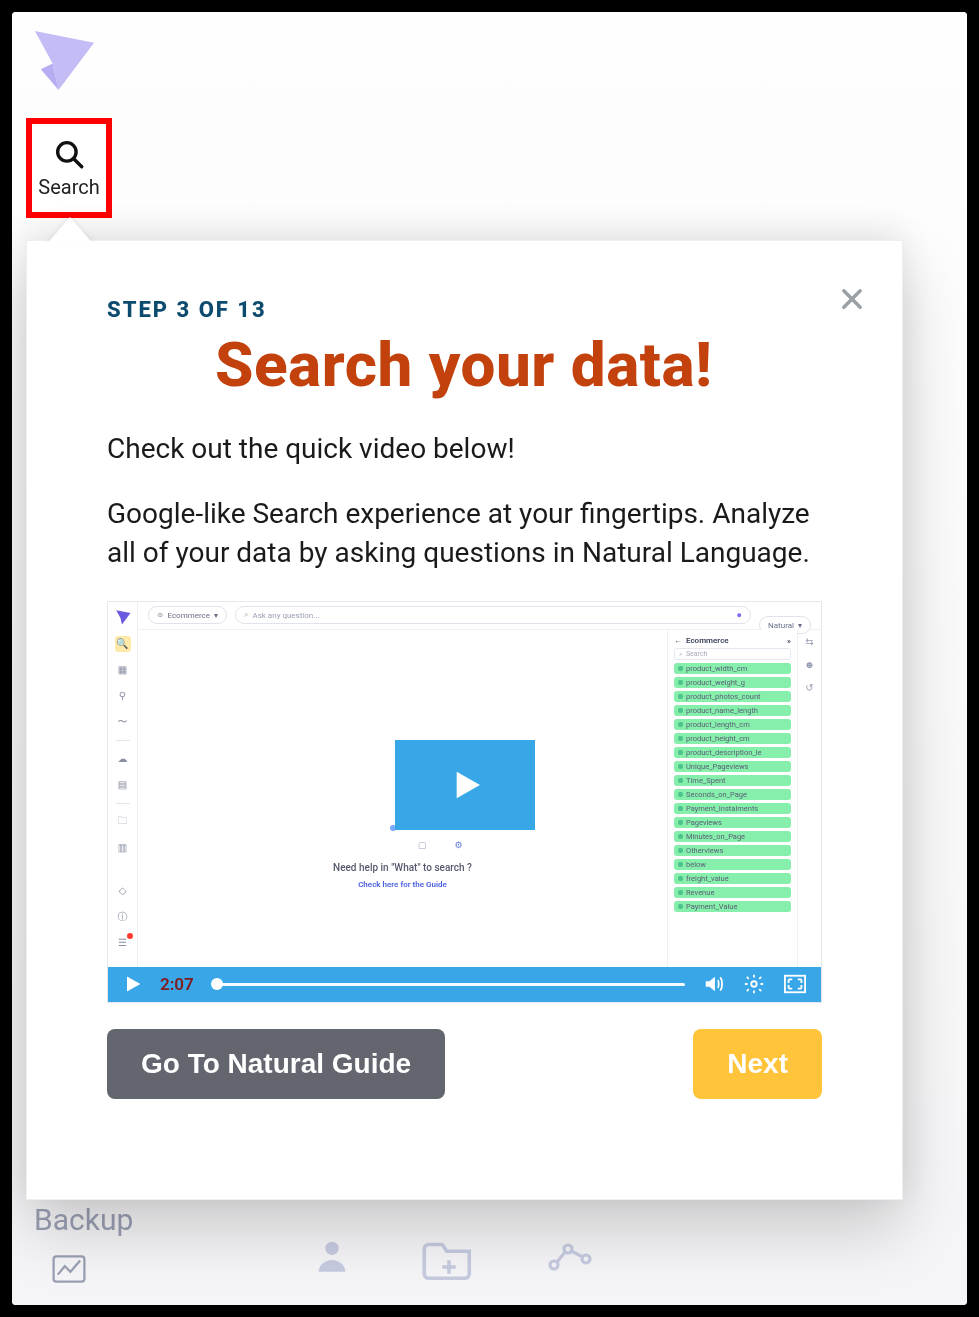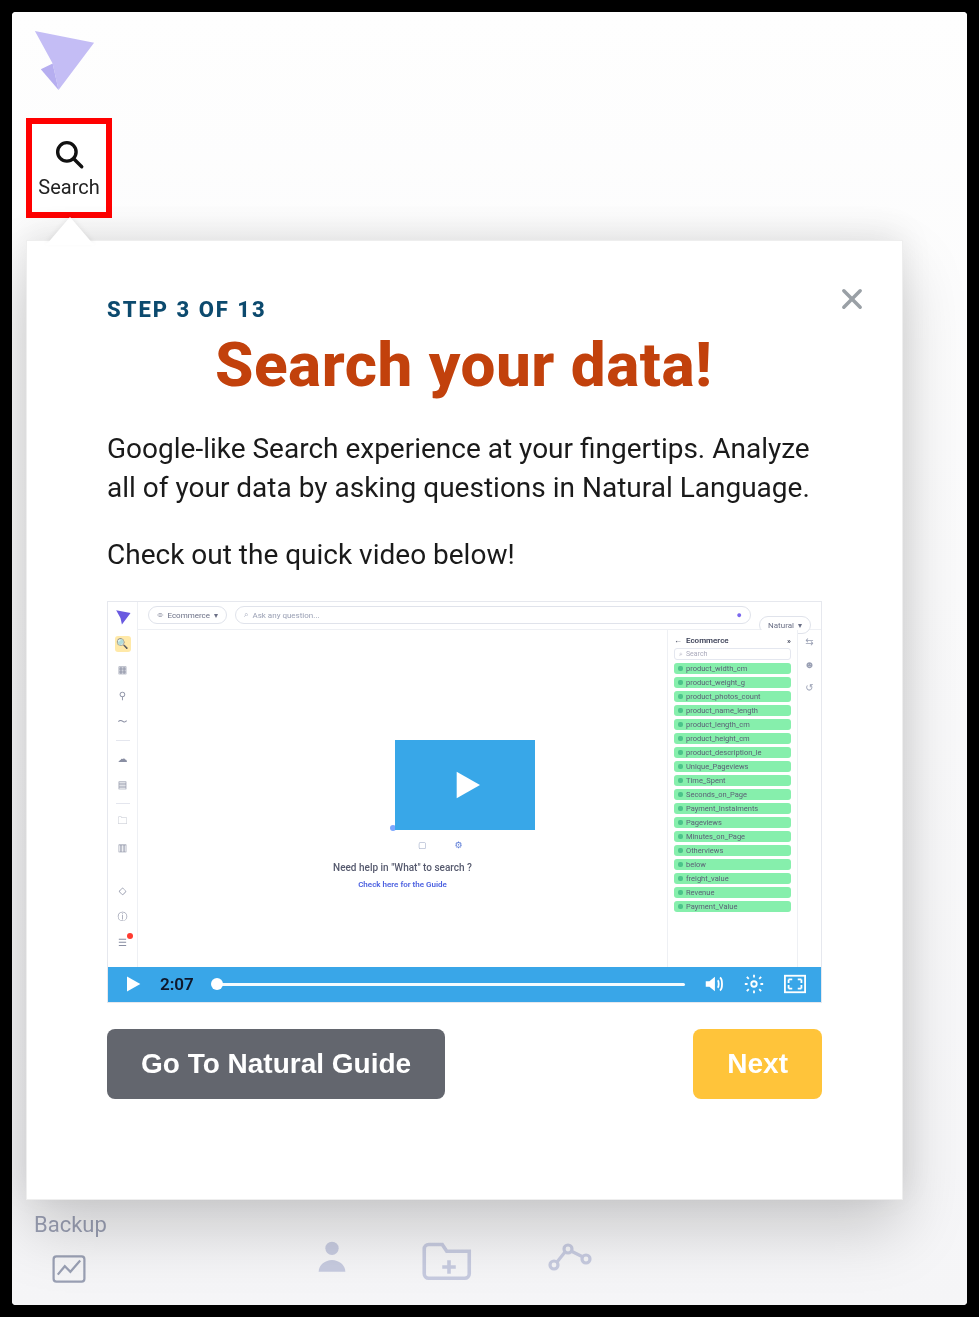--- a/index.html
+++ b/index.html
@@ -249,21 +249,21 @@
   }
   .play-overlay svg{ fill:#fff; }
   .video-controls{
     position:absolute;
     left:0; right:0; bottom:0;
     height:35px;
     background:#39a6e8;
     display:flex; align-items:center;
     padding:0 14px;
     gap:18px;
-    color:#0f172a;
+    color:#7f1d1d;
   }
   .vc-play{ display:flex; align-items:center; }
   .vc-time{ font-size:17px; font-weight:600; }
   .vc-track{
     flex:1;
     height:3px; background:rgba(255,255,255,0.95);
     border-radius:2px; position:relative;
   }
   .vc-track::before{
     content:""; position:absolute; left:-1px; top:-4.5px;
@@ -279,21 +279,21 @@
     font-size:28px; font-weight:600;
     padding:0 34px;
     cursor:pointer;
     color:#fff;
   }
   .btn-secondary{ background:#63666e; }
   .btn-primary{ background:#ffc43a; }
   .bg-ghost-text{
     position:absolute;
     bottom:68px; left:22px;
-    color:#9a9fb3; font-size:22px;
+    color:#9a9fb3; font-size:30px;
     z-index:1;
   }
   .bg-ghost-icon{
     position:absolute;
     bottom:18px; left:40px;
     color:#9aa0b4;
     z-index:1;
   }
   .bg-center-icons{
     position:absolute;
@@ -331,22 +331,22 @@
     <div class="popover">
       <div class="close">
         <svg width="28" height="28" viewBox="0 0 24 24" stroke="#9aa0a6" stroke-width="3" stroke-linecap="round">
           <line x1="5" y1="5" x2="19" y2="19"></line>
             <line x1="19" y1="5" x2="5" y2="19"></line>
         </svg>
       </div>
 
       <div class="step-label">STEP 3 OF 13</div>
       <div class="title">Search your data!</div>
+      <p class="body-text second">Check out the quick video below!</p>
       <p class="body-text">Google-like Search experience at your fingertips. Analyze all of your data by asking questions in Natural Language.</p>
-      <p class="body-text second">Check out the quick video below!</p>
 
       <div class="video-wrap">
         <div class="video-app">
           <div class="v-left">
             <svg class="v-logo" viewBox="0 0 100 100">
                 <path d="M12 12 L92 28 L44 92 L36 56 Z" fill="#6a5ae0"></path>
               </svg>
             <div class="v-icon active">🔍</div>
             <div class="v-icon">▦</div>
             <div class="v-icon">⚲</div>

